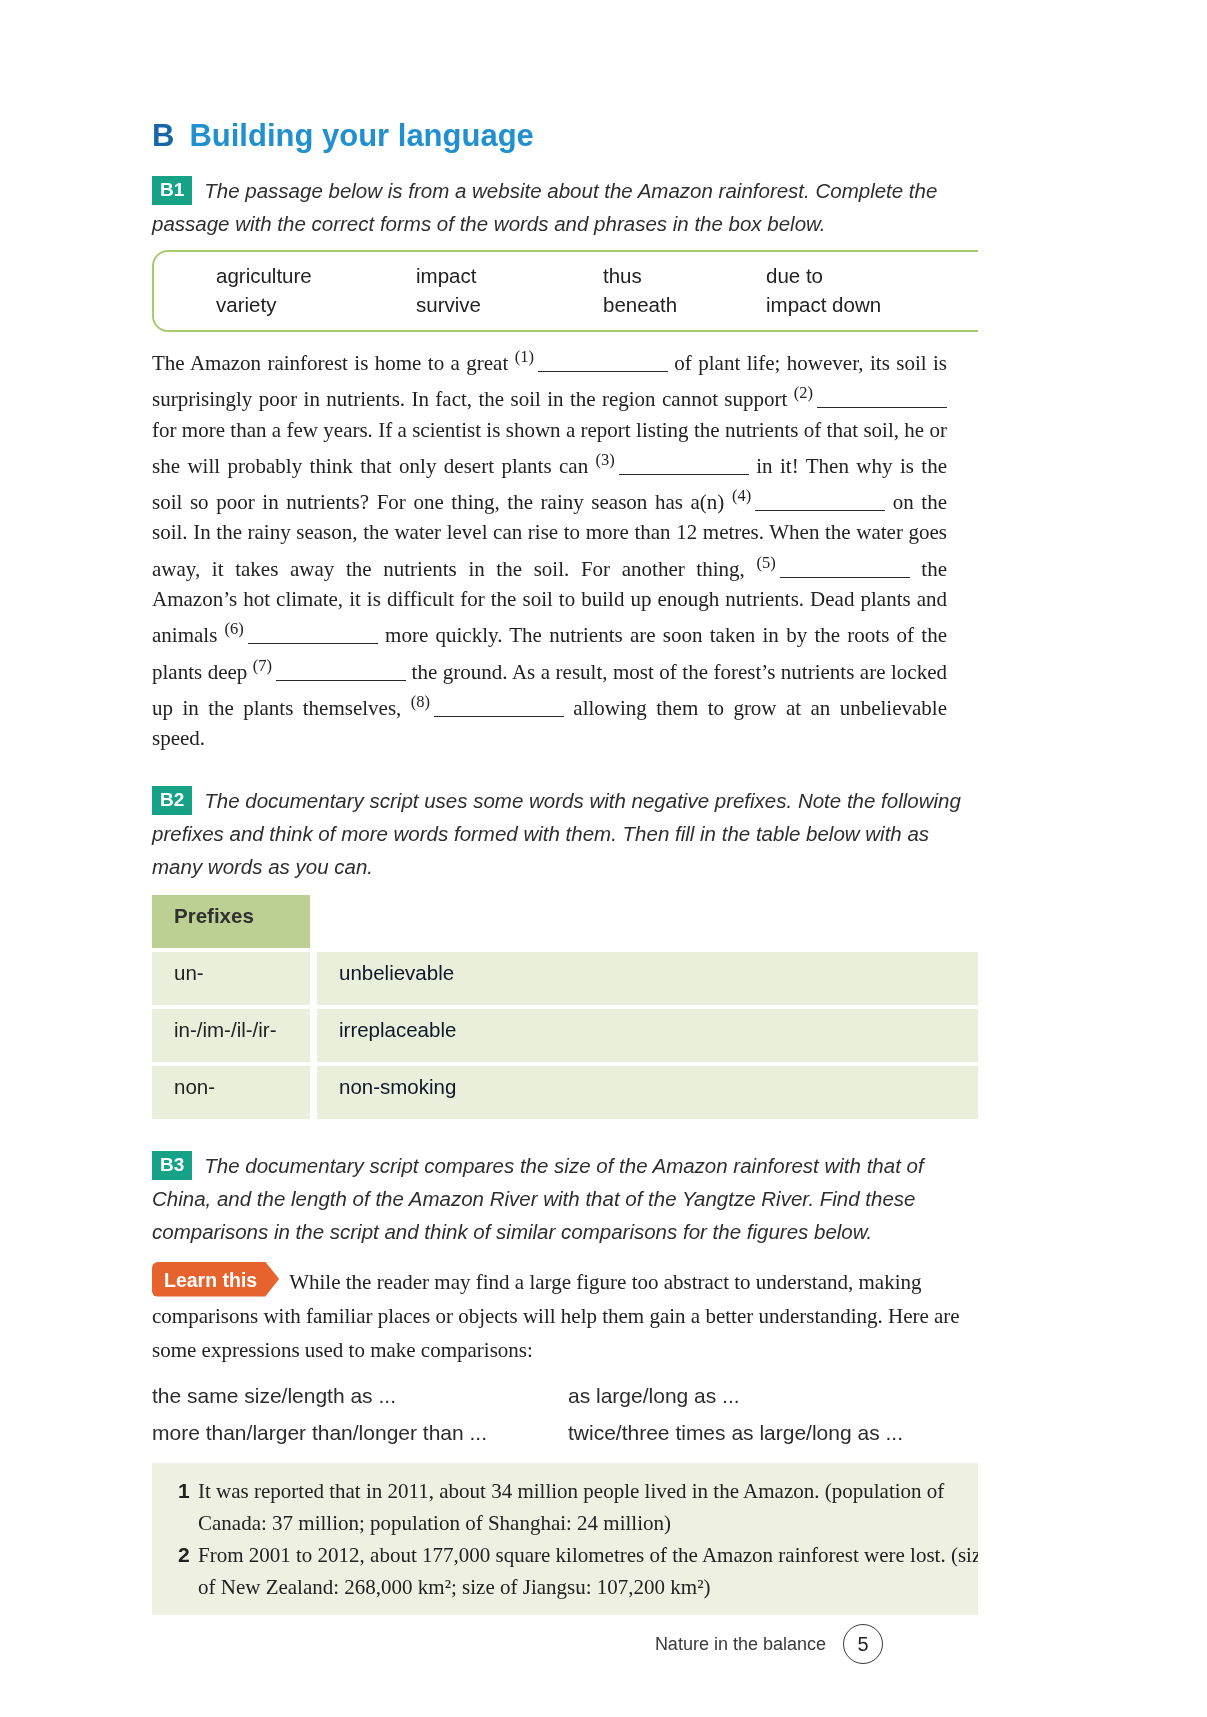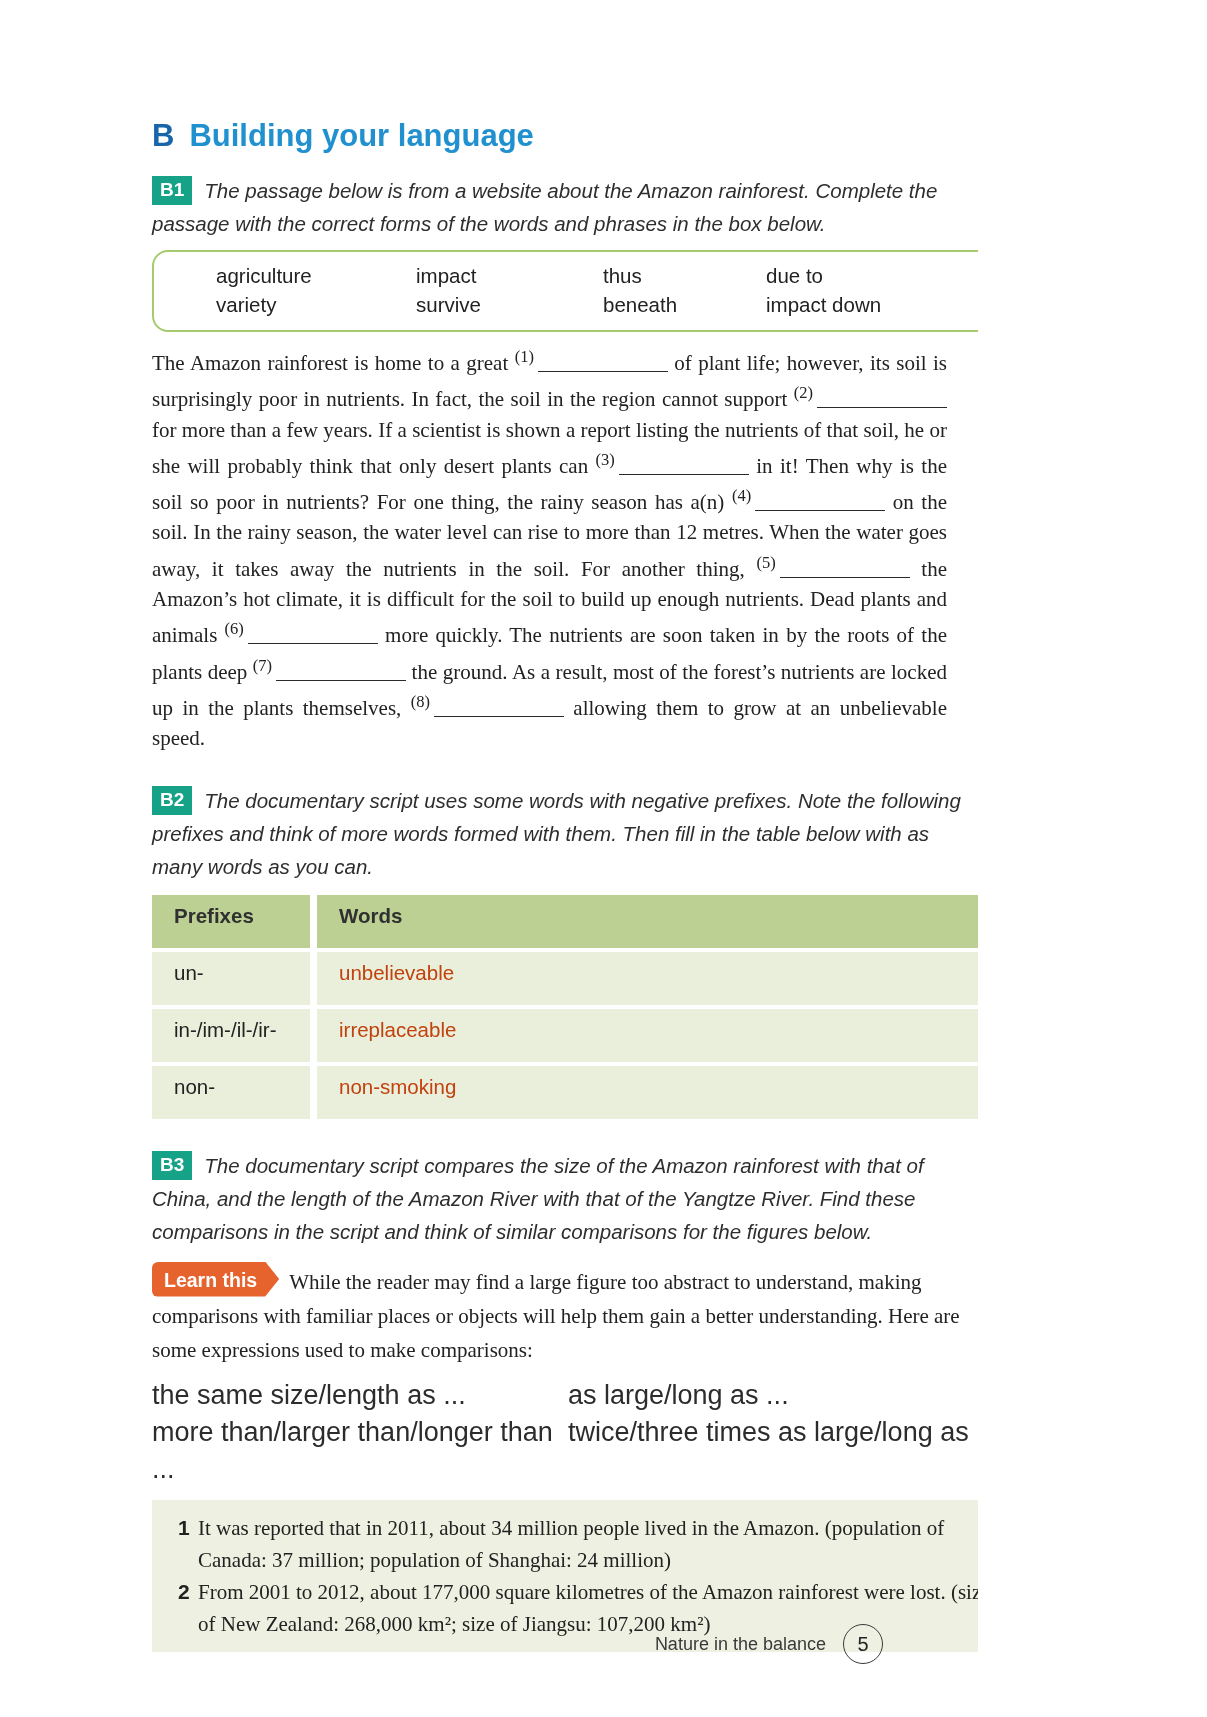--- a/index.html
+++ b/index.html
@@ -32,32 +32,32 @@
   .bnum{font-size:16.5px;vertical-align:8px;margin-right:4px;}
   .bline{display:inline-block;width:130px;height:4px;border-bottom:1.6px solid #2a2a2a;
          vertical-align:-2px;}
 
   
   .b2-block{margin-top:30px;}
   .wtable{width:868px;margin-top:12px;font-family:"Liberation Sans",sans-serif;font-size:20.5px;}
   .trow{display:grid;grid-template-columns:158px 1fr;column-gap:7px;margin-bottom:4px;}
   .trow>div{background:#e9efdb;padding:9px 0 20px 22px;}
   .trow.thead>div{background:#bcd093;font-weight:bold;color:#303030;}
-  .word-cell{color:#c2410c;}
+  .word-cell{color:#0f172a;}
 
   
   .b3-block{margin-top:30px;}
   .learn-para{font-size:21px;line-height:34px;width:815px;margin:14px 0 0 0;}
   .learn-badge{display:inline-block;font-family:"Liberation Sans",sans-serif;font-weight:bold;
                color:#fff;background:#e7632e;font-size:19.5px;line-height:25px;
                padding:6px 22px 4px 12px;margin-right:10px;vertical-align:2px;
                border-radius:6px 0 0 6px;
                clip-path:polygon(0 0,calc(100% - 14px) 0,100% 50%,calc(100% - 14px) 100%,0 100%);}
   .expressions{display:grid;grid-template-columns:416px auto;margin:10px 0 0 0;
-               font-family:"Liberation Sans",sans-serif;font-size:27px;line-height:37px;color:#2c2c2c;}
+               font-family:"Liberation Sans",sans-serif;font-size:21px;line-height:37px;color:#2c2c2c;}
 
   
   .examples-box{box-sizing:border-box;width:868px;background:#eef1e1;margin-top:12px;
                 padding:12px 20px 12px 14px;}
   .example{display:flex;font-size:21px;line-height:32px;}
   .ex-num{font-family:"Liberation Sans",sans-serif;font-weight:bold;flex:0 0 32px;
           padding-left:12px;box-sizing:border-box;color:#222;}
   .ex-text{flex:1;}
 
   
@@ -95,21 +95,20 @@
     </div>
 
     <p class="passage" id="passage">The Amazon rainforest is home to a great <span class="blank"><span class="bnum">(1)</span><span class="bline"></span></span> of plant life; however, its soil is surprisingly poor in nutrients. In fact, the soil in the region cannot support <span class="blank"><span class="bnum">(2)</span><span class="bline"></span></span> for more than a few years. If a scientist is shown a report listing the nutrients of that soil, he or she will probably think that only desert plants can <span class="blank"><span class="bnum">(3)</span><span class="bline"></span></span> in it! Then why is the soil so poor in nutrients? For one thing, the rainy season has a(n) <span class="blank"><span class="bnum">(4)</span><span class="bline"></span></span> on the soil. In the rainy season, the water level can rise to more than 12 metres. When the water goes away, it takes away the nutrients in the soil. For another thing, <span class="blank"><span class="bnum">(5)</span><span class="bline"></span></span> the Amazon’s hot climate, it is difficult for the soil to build up enough nutrients. Dead plants and animals <span class="blank"><span class="bnum">(6)</span><span class="bline"></span></span> more quickly. The nutrients are soon taken in by the roots of the plants deep <span class="blank"><span class="bnum">(7)</span><span class="bline"></span></span> the ground. As a result, most of the forest’s nutrients are locked up in the plants themselves, <span class="blank"><span class="bnum">(8)</span><span class="bline"></span></span> allowing them to grow at an unbelievable speed.</p>
 
     <div class="b2-block">
       <p class="instruction"><span class="badge">B2</span><span>The documentary script uses some words with negative prefixes. Note the following prefixes and think of more words formed with them. Then fill in the table below with as many words as you can.</span></p>
 
       <div class="wtable">
         <div class="trow thead">
           <div>Prefixes</div>
-          <div>Words</div>
         </div>
         <div class="trow">
           <div>un-</div>
           <div class="word-cell">unbelievable</div>
         </div>
         <div class="trow">
           <div>in-/im-/il-/ir-</div>
           <div class="word-cell">irreplaceable</div>
         </div>
         <div class="trow">

